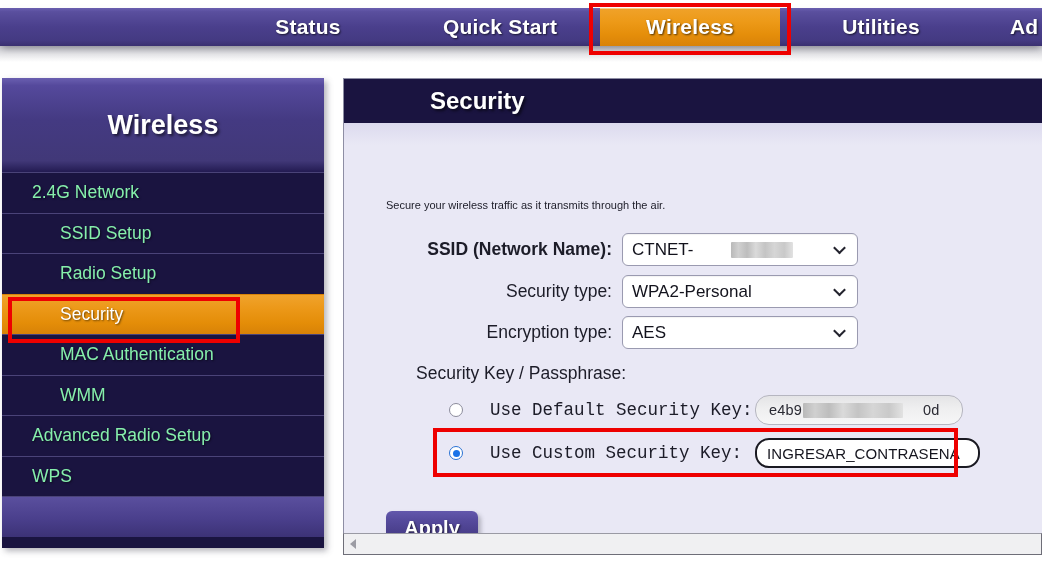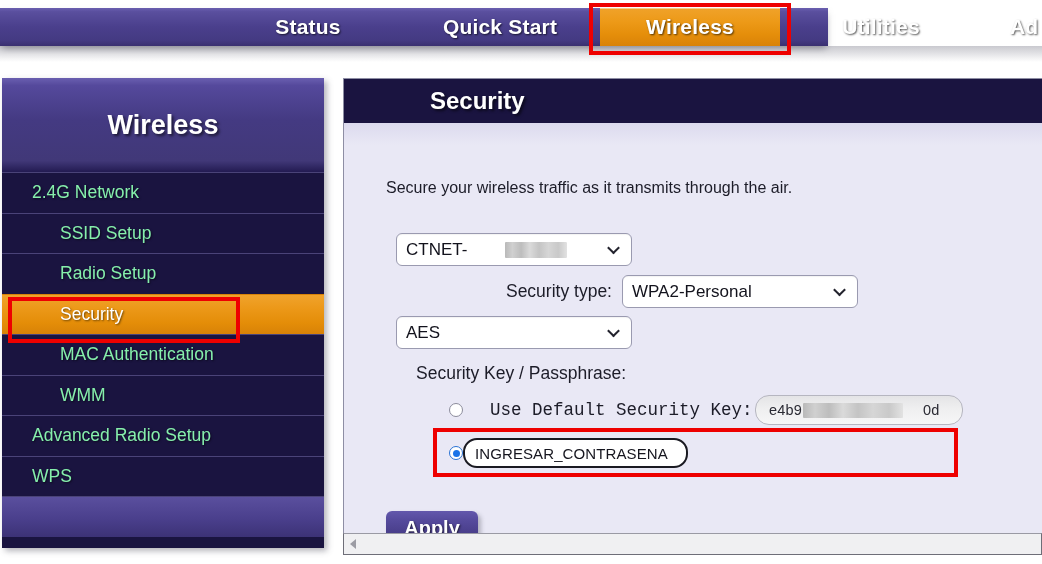--- a/index.html
+++ b/index.html
@@ -13,21 +13,21 @@
     position: relative;
     overflow: hidden;
     font-family: "Liberation Sans", sans-serif;
     -webkit-font-smoothing: antialiased;
   }
 
   
   #topnav {
     position: absolute;
     left: 0; top: 8px;
-    width: 828px; height: 38px;
+    width: 1042px; height: 38px;
     background: linear-gradient(to bottom,
         #6a5fb0 0%, #5a4f9e 10%, #4a3f8c 50%, #443a82 85%, #3a3070 100%);
     box-shadow: 0 4px 7px -2px rgba(60,60,70,0.55);
   }
   #topnav-shadow {
     position: absolute;
     left: 0; top: 46px;
     width: 1042px; height: 16px;
     background: linear-gradient(to bottom, rgba(120,120,135,0.40), rgba(255,255,255,0));
   }
@@ -155,22 +155,22 @@
     font-weight: 700;
     text-shadow: 2px 2px 3px rgba(0,0,0,0.6);
   }
   #main-body {
     position: relative;
     background: linear-gradient(to bottom, #dcdaee 0%, #e9e8f5 22px, #e9e8f5 100%);
     height: 409px;
   }
   #intro {
     position: absolute;
-    left: 42px; top: 56px;
-    font-size: 16px;
+    left: 42px; top: 76px;
+    font-size: 11px;
     color: #1c1c28;
   }
 
   
   .frow {
     position: absolute;
     display: flex;
     align-items: center;
   }
   .flabel {
@@ -396,36 +396,38 @@
 
 <div id="main">
   <div id="main-header">
     <span>Security</span>
   </div>
 
   <div id="main-body">
     <div id="intro">Secure your wireless traffic as it transmits through the air.</div>
 
     <div class="frow" style="left:42px; top:110px;">
+      <div class="flabel bold" style="width:226px;">SSID (Network Name):</div>
       <div class="sel" style="margin-left:10px;">
         <span>CTNET-</span>
           <span class="redact" style="width:62px;"></span>
         <span class="chev"></span>
       </div>
     </div>
 
     <div class="frow" style="left:42px; top:152px;">
       <div class="flabel" style="width:226px;">Security type:</div>
       <div class="sel" style="margin-left:10px;">
         <span>WPA2-Personal</span>
         <span class="chev"></span>
       </div>
     </div>
 
     <div class="frow" style="left:42px; top:193px;">
+      <div class="flabel" style="width:226px;">Encryption type:</div>
       <div class="sel" style="margin-left:10px;">
         <span>AES</span>
         <span class="chev"></span>
       </div>
     </div>
 
     <div class="frow" style="left:72px; top:240px;">
       <div class="flabel">Security Key / Passphrase:</div>
     </div>
 
@@ -434,20 +436,21 @@
       <div class="rlabel" style="width:265px;">Use Default Security Key:</div>
       <div class="txtbox disabled">
         <span>e4b9</span>
           <span class="redact" style="width:100px; height:15px;"></span>
           <span style="margin-left:20px;">0d</span>
       </div>
     </div>
 
     <div class="frow" style="left:105px; top:315px;">
       <div class="radio checked"></div>
+      <div class="rlabel" style="width:265px;">Use Custom Security Key:</div>
       <div class="txtbox custom">
         <span>INGRESAR_CONTRASENA</span>
       </div>
     </div>
 
     <div id="custom-highlight"></div>
 
     <div id="apply">
       <span>Apply</span>
     </div>

